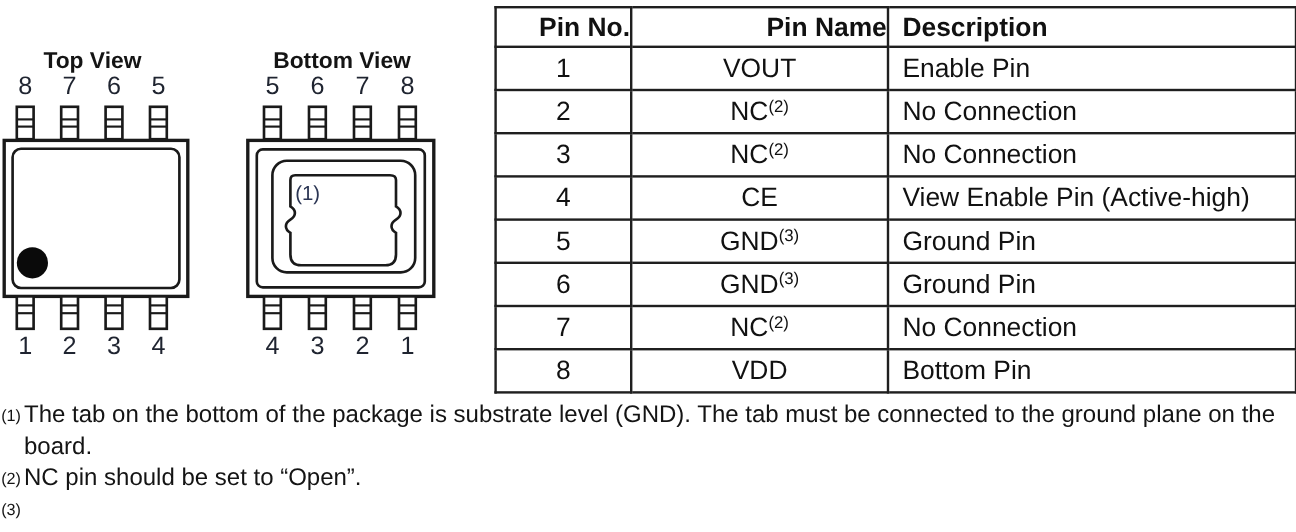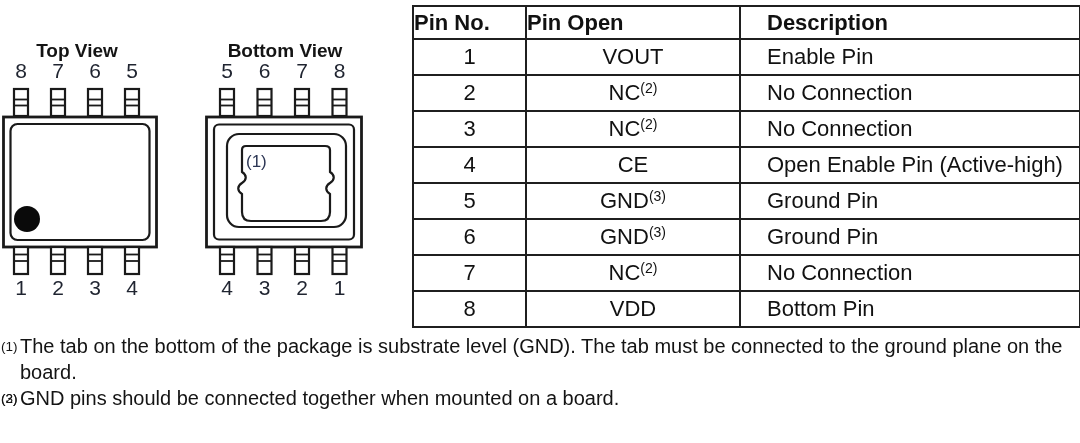--- a/index.html
+++ b/index.html
@@ -21,23 +21,23 @@
   
   .pin-table{
     position:absolute;left:412px;top:5px;width:667px;
     border-collapse:collapse;table-layout:fixed;
     font-size:22px;color:#111;
   }
   .pin-table th,.pin-table td{
     border:2px solid #1f1f1f;overflow:hidden;white-space:nowrap;
     vertical-align:middle;padding:0;
   }
-  .pin-table th{height:31px;font-weight:bold;font-size:22px;text-align:left;}
+  .pin-table th{height:31px;font-weight:bold;font-size:22px;text-align:right;}
   .pin-table td{height:34px;text-align:center;font-weight:normal;}
-  .pin-table th.col-desc,.pin-table td.col-desc{text-align:left;padding-left:26px;}
+  .pin-table th.col-desc,.pin-table td.col-desc{text-align:left;padding-left:11px;}
   .sup{font-size:14px;position:relative;top:-7px;}
   
   .footnotes{position:absolute;left:0;top:333px;width:1080px;font-size:20px;line-height:26px;color:#141414;}
   .fn{position:relative;padding-left:20px;}
   .fn-marker{position:absolute;left:1px;top:1px;font-size:13.5px;}
 </style>
 </head>
 <body>
 
 <div class="screen">
@@ -149,21 +149,21 @@
 
   <table class="pin-table">
     <colgroup>
         <col style="width:113px">
         <col style="width:214px">
         <col style="width:340px">
       </colgroup>
     <thead>
       <tr>
         <th>Pin No.</th>
-        <th>Pin Open</th>
+        <th>Pin Name</th>
         <th class="col-desc">Description</th>
       </tr>
     </thead>
     <tbody>
       <tr>
         <td>1</td>
         <td><span>VOUT</span><span class="sup"></span></td>
         <td class="col-desc">Enable Pin</td>
       </tr>
       <tr>
@@ -172,21 +172,21 @@
         <td class="col-desc">No Connection</td>
       </tr>
       <tr>
         <td>3</td>
         <td><span>NC</span><span class="sup">(2)</span></td>
         <td class="col-desc">No Connection</td>
       </tr>
       <tr>
         <td>4</td>
         <td><span>CE</span><span class="sup"></span></td>
-        <td class="col-desc">Open Enable Pin (Active-high)</td>
+        <td class="col-desc">View Enable Pin (Active-high)</td>
       </tr>
       <tr>
         <td>5</td>
         <td><span>GND</span><span class="sup">(3)</span></td>
         <td class="col-desc">Ground Pin</td>
       </tr>
       <tr>
         <td>6</td>
         <td><span>GND</span><span class="sup">(3)</span></td>
         <td class="col-desc">Ground Pin</td>
@@ -204,20 +204,20 @@
     </tbody>
   </table>
 
   <div class="footnotes">
     <div class="fn">
       <span class="fn-marker">(1)</span>
       <span>The tab on the bottom of the package is substrate level (GND). The tab must be connected to the ground plane on the board.</span>
     </div>
     <div class="fn">
       <span class="fn-marker">(2)</span>
+      <span>NC pin should be set to “Open”.</span>
     </div>
     <div class="fn">
       <span class="fn-marker">(3)</span>
-      <span>GND pins should be connected together when mounted on a board.</span>
     </div>
   </div>
 
 </div>
 
 </body></html>

